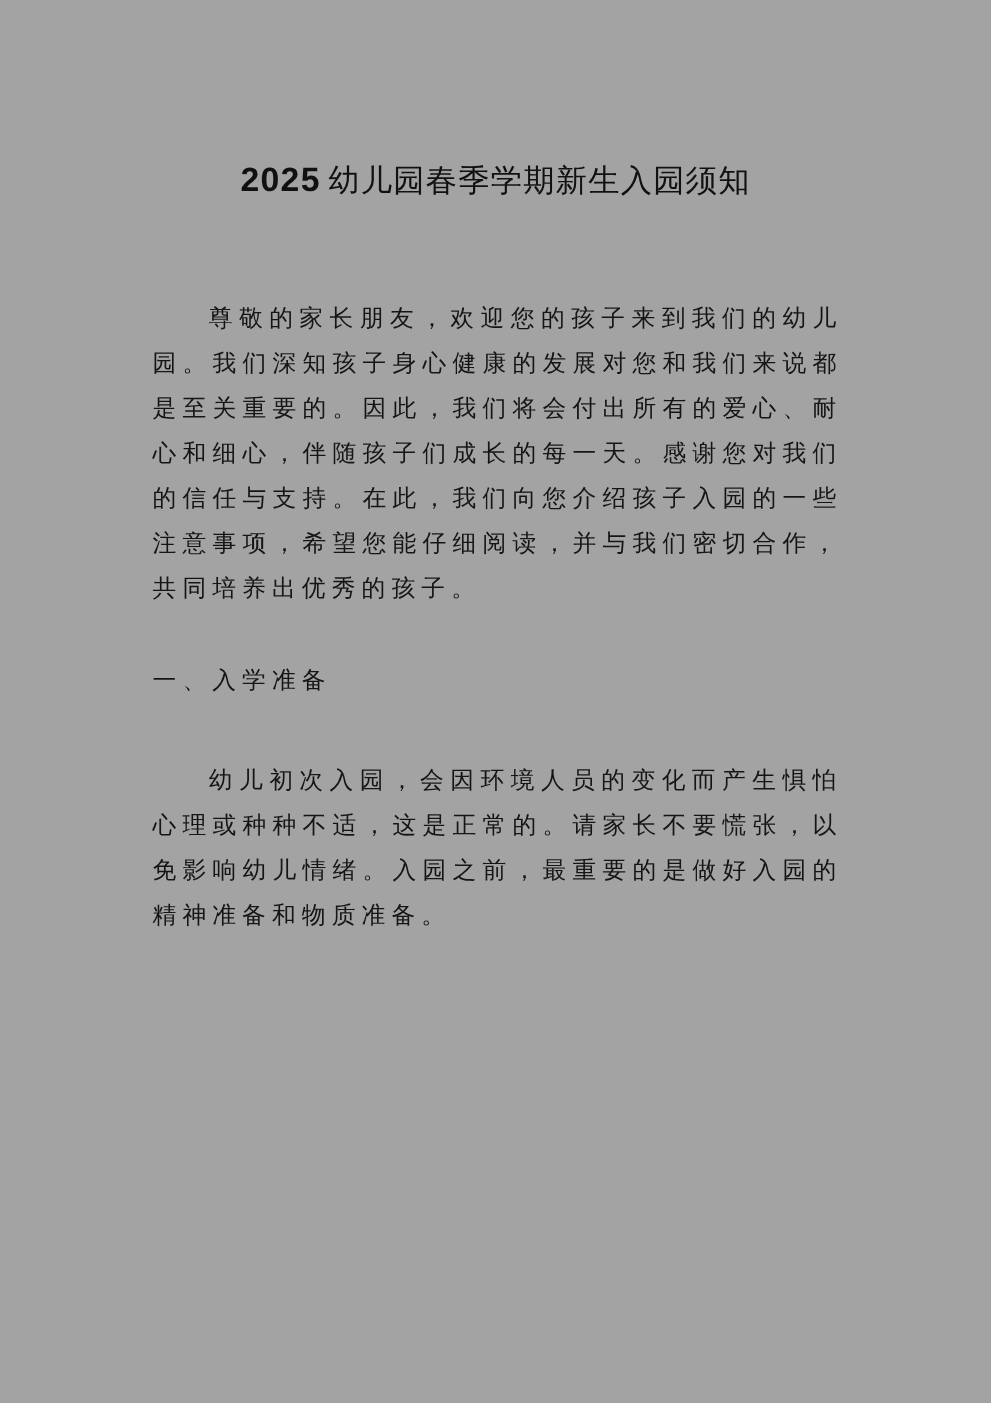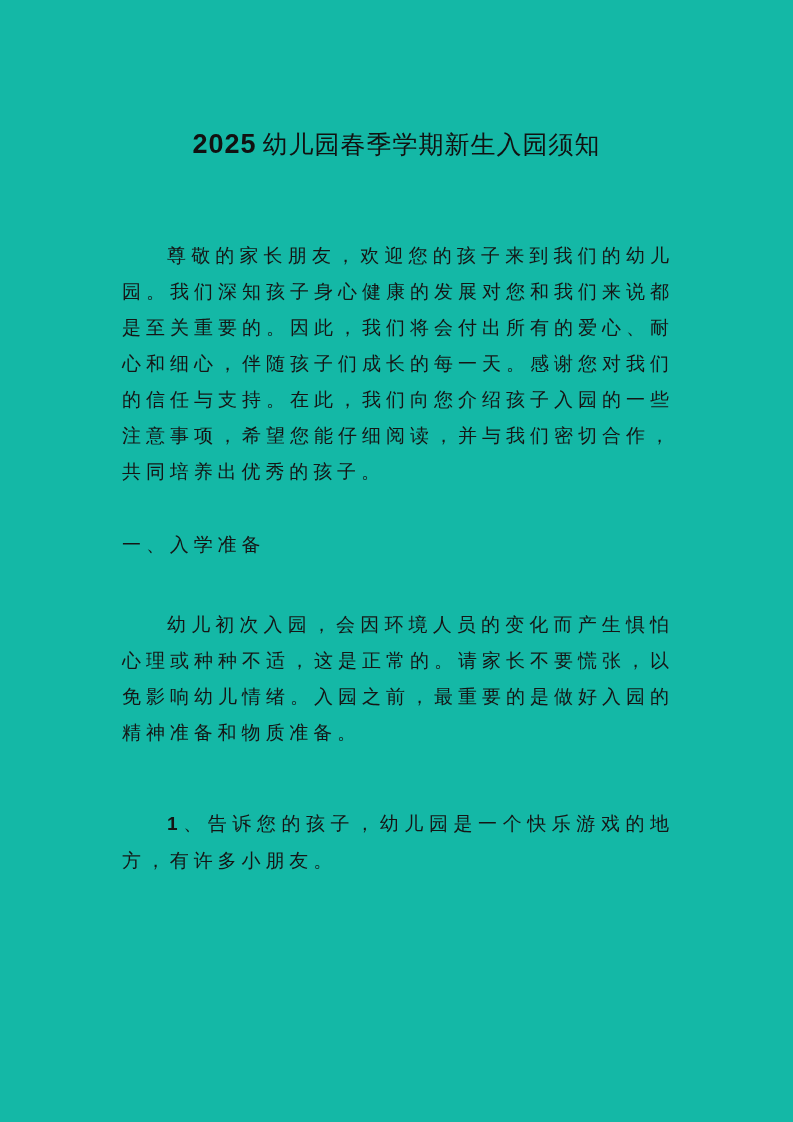--- a/index.html
+++ b/index.html
@@ -12,21 +12,21 @@
     height: 1122px;
     position: relative;
     overflow: hidden;
     font-family: "DejaVu Sans", "Liberation Sans", sans-serif;
     color: #111111;
   }
   .page {
     position: absolute;
     left: 0; top: 0;
     width: 793px; height: 1122px;
-    background: #14b8a6;
+    background: #a3a3a3;
   }
   .title {
     position: absolute;
     left: 0;
     width: 793px;
     top: 126px;
     text-align: center;
     font-size: 25px;
     line-height: 36px;
     letter-spacing: 1px;
@@ -71,18 +71,15 @@
   </div>
 
   <div class="body" style="top:526px;">
     <p class="para">一、入学准备</p>
   </div>
 
   <div class="body" style="top:606px;">
     <p class="para indent">幼儿初次入园，会因环境人员的变化而产生惧怕心理或种种不适，这是正常的。请家长不要慌张，以免影响幼儿情绪。入园之前，最重要的是做好入园的精神准备和物质准备。</p>
   </div>
 
-  <div class="body" style="top:805px;">
-    <p class="para indent"><span class="num">1</span><span>、告诉您的孩子，幼儿园是一个快乐游戏的地方，有许多小朋友。</span></p>
-  </div>
 
 
 </div>
 
 </body></html>

